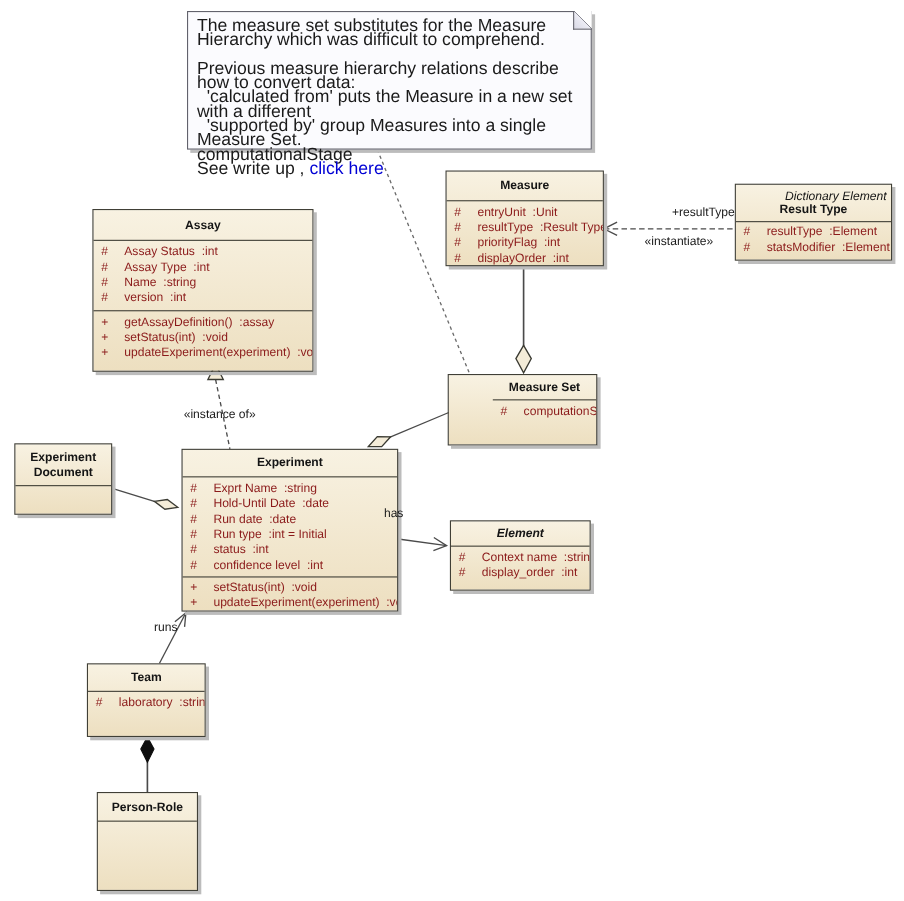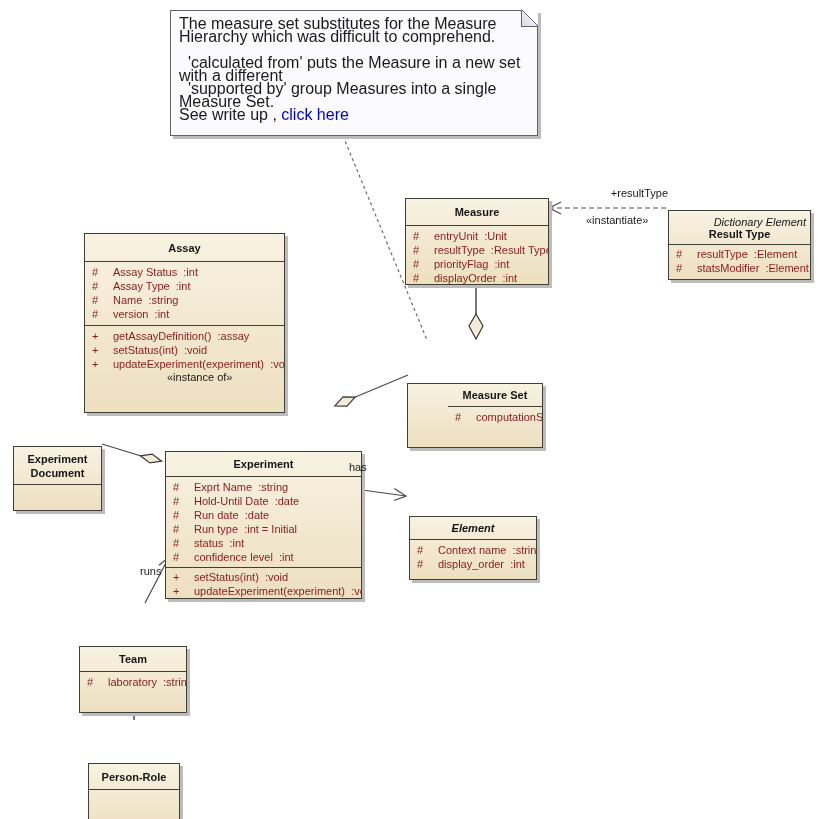--- a/index.html
+++ b/index.html
@@ -3,21 +3,21 @@
 <meta charset="utf-8">
 <style>
   html,body{margin:0;padding:0;background:#ffffff;}
   body{font-family:"Liberation Sans",sans-serif;}
   #canvas{position:relative;width:822px;height:819px;background:#ffffff;overflow:hidden;}
   #wires{position:absolute;left:0;top:0;z-index:1;pointer-events:none;}
 
   
   .cls{position:absolute;z-index:2;box-sizing:border-box;
        background:linear-gradient(180deg,#f8f2e2 0%,#eddfc0 100%);
-       border:1px solid #403f36;box-shadow:3px 3px 0 #bcbcbc;margin-top:43px;}
+       border:1px solid #403f36;box-shadow:3px 3px 0 #bcbcbc;}
   .hdr{display:flex;flex-direction:column;align-items:center;justify-content:center;
        font-weight:bold;font-size:11px;color:#151515;box-sizing:border-box;}
   .hdr .stereo{font-weight:normal;font-style:italic;width:100%;text-align:right;
        box-sizing:border-box;padding:1px 4px 0 0;}
   .comp{border-top:1px solid #403f36;box-sizing:border-box;padding:3px 0;overflow:hidden;}
   .row{display:flex;line-height:14px;font-size:11px;color:#8b1a1a;}
   .vis{width:21px;padding-left:7px;flex:none;}
   .txt{white-space:pre;}
 
   
@@ -79,26 +79,28 @@
     <g>
       <line x1="134" y1="692" x2="134" y2="720" stroke="#4a4a4a" stroke-width="1.5"></line>
       <polygon points="134,670 140,681 134,693 128,681" fill="#0d0d0d" stroke="#0d0d0d"></polygon>
     </g>
   </svg>
 
   <div class="note">
     <div class="fold"></div>
     <div class="nline">The measure set substitutes for the Measure Hierarchy which was difficult to comprehend.</div>
     <div class="nline"></div>
+    <div class="nline">Previous measure hierarchy relations describe how to convert data:</div>
     <div class="nline">  'calculated from' puts the Measure in a new set with a different</div>
     <div class="nline">  'supported by' group Measures into a single Measure Set.</div>
+    <div class="nline">computationalStage</div>
     <div class="nline"><span>See write up , </span><a>click here</a></div>
   </div>
 
-  <div class="cls" style="left:84px;top:190px;width:201px;height:180px;">
+  <div class="cls" style="left:84px;top:190px;width:201px;height:148px;">
     <div class="hdr" style="height:27px;">Assay</div>
     <div class="comp" style="height:64px;">
       <div class="row">
           <span class="vis">#</span>
           <span class="txt">Assay Status  :int</span>
         </div>
       <div class="row">
           <span class="vis">#</span>
           <span class="txt">Assay Type  :int</span>
         </div>
@@ -241,21 +243,21 @@
   <div class="cls" style="left:79px;top:603px;width:108px;height:67px;">
     <div class="hdr" style="height:24px;">Team</div>
     <div class="comp" style="height:41px;">
       <div class="row">
           <span class="vis">#</span>
           <span class="txt">laboratory  :string</span>
         </div>
     </div>
   </div>
 
-  <div class="cls" style="left:88px;top:720px;width:92px;height:70px;">
+  <div class="cls" style="left:88px;top:720px;width:92px;height:90px;">
     <div class="hdr" style="height:25px;">Person-Role</div>
     <div class="comp" style="height:43px;"></div>
   </div>
 
   <div class="edge-label" style="left:573px;top:187px;width:95px;text-align:right;">+resultType</div>
   <div class="edge-label" style="left:586px;top:214px;">«instantiate»</div>
   <div class="edge-label" style="left:167px;top:371px;">«instance of»</div>
   <div class="edge-label" style="left:349px;top:461px;">has</div>
   <div class="edge-label" style="left:140px;top:565px;">runs</div>
 

